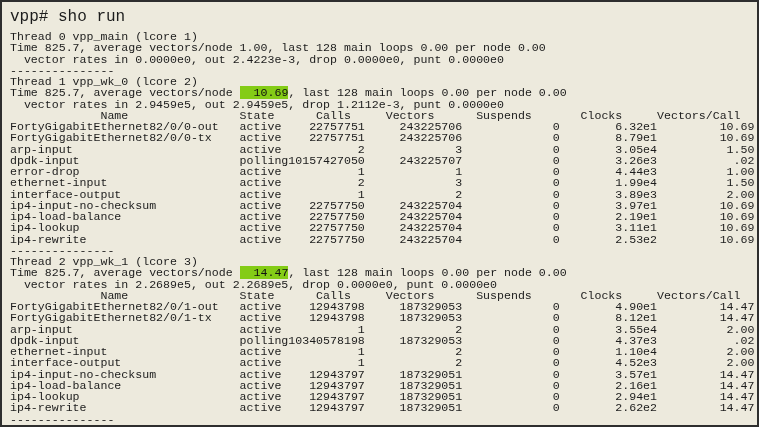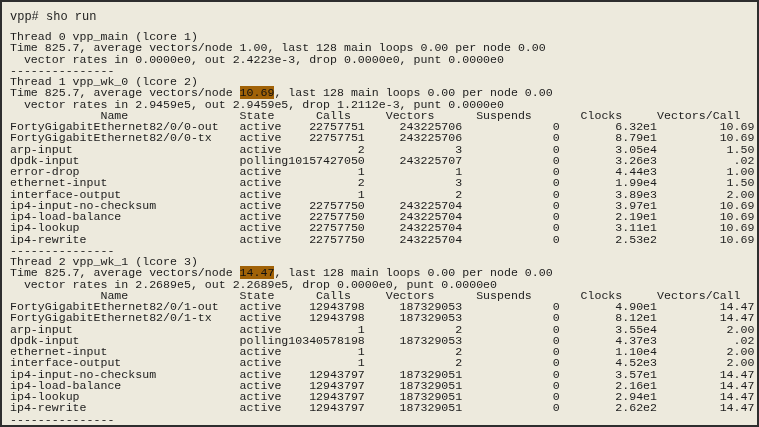--- a/index.html
+++ b/index.html
@@ -7,33 +7,33 @@
     box-sizing:border-box;
     width:759px;height:427px;
     background:#edeadd;
     border:2px solid #2e2e2e;
     padding:3px 0 0 8px;
     overflow:hidden;
     cursor:text;
   }
   .prompt-line{
     font-family:"Liberation Mono","DejaVu Sans Mono",monospace;
-    font-size:12px;line-height:24px;
+    font-size:16px;line-height:24px;
     color:#1c1c1c;
     white-space:pre;
     margin-bottom:2px;
   }
   .term-out{
     font-family:Liberation Mono, monospace;
     font-size:11.6px;line-height:11.25px;
     color:#1c1c1c;
     white-space:pre;
   }
   .term-out div{white-space:pre;}
-  .hl{background:#a16207;color:#101010;}
+  .hl{background:#84cc16;color:#101010;padding-left:14px;}
 </style>
 </head>
 <body>
 
 <div class="frame">
   <div class="prompt-line">vpp# sho run</div>
   <div class="term-out"><div><div>Thread 0 vpp_main (lcore 1)</div><div>Time 825.7, average vectors/node 1.00, last 128 main loops 0.00 per node 0.00</div><div>  vector rates in 0.0000e0, out 2.4223e-3, drop 0.0000e0, punt 0.0000e0</div><div>---------------</div></div><div><div>Thread 1 vpp_wk_0 (lcore 2)</div><div>Time 825.7, average vectors/node <span class="hl">10.69</span>, last 128 main loops 0.00 per node 0.00</div><div>  vector rates in 2.9459e5, out 2.9459e5, drop 1.2112e-3, punt 0.0000e0</div><div>             Name                State      Calls     Vectors      Suspends       Clocks     Vectors/Call </div><div>FortyGigabitEthernet82/0/0-out   active    22757751     243225706             0        6.32e1         10.69</div><div>FortyGigabitEthernet82/0/0-tx    active    22757751     243225706             0        8.79e1         10.69</div><div>arp-input                        active           2             3             0        3.05e4          1.50</div><div>dpdk-input                       polling10157427050     243225707             0        3.26e3           .02</div><div>error-drop                       active           1             1             0        4.44e3          1.00</div><div>ethernet-input                   active           2             3             0        1.99e4          1.50</div><div>interface-output                 active           1             2             0        3.89e3          2.00</div><div>ip4-input-no-checksum            active    22757750     243225704             0        3.97e1         10.69</div><div>ip4-load-balance                 active    22757750     243225704             0        2.19e1         10.69</div><div>ip4-lookup                       active    22757750     243225704             0        3.11e1         10.69</div><div>ip4-rewrite                      active    22757750     243225704             0        2.53e2         10.69</div><div>---------------</div></div><div><div>Thread 2 vpp_wk_1 (lcore 3)</div><div>Time 825.7, average vectors/node <span class="hl">14.47</span>, last 128 main loops 0.00 per node 0.00</div><div>  vector rates in 2.2689e5, out 2.2689e5, drop 0.0000e0, punt 0.0000e0</div><div>             Name                State      Calls     Vectors      Suspends       Clocks     Vectors/Call </div><div>FortyGigabitEthernet82/0/1-out   active    12943798     187329053             0        4.90e1         14.47</div><div>FortyGigabitEthernet82/0/1-tx    active    12943798     187329053             0        8.12e1         14.47</div><div>arp-input                        active           1             2             0        3.55e4          2.00</div><div>dpdk-input                       polling10340578198     187329053             0        4.37e3           .02</div><div>ethernet-input                   active           1             2             0        1.10e4          2.00</div><div>interface-output                 active           1             2             0        4.52e3          2.00</div><div>ip4-input-no-checksum            active    12943797     187329051             0        3.57e1         14.47</div><div>ip4-load-balance                 active    12943797     187329051             0        2.16e1         14.47</div><div>ip4-lookup                       active    12943797     187329051             0        2.94e1         14.47</div><div>ip4-rewrite                      active    12943797     187329051             0        2.62e2         14.47</div><div>---------------</div></div></div>
 </div>
 
 </body></html>

